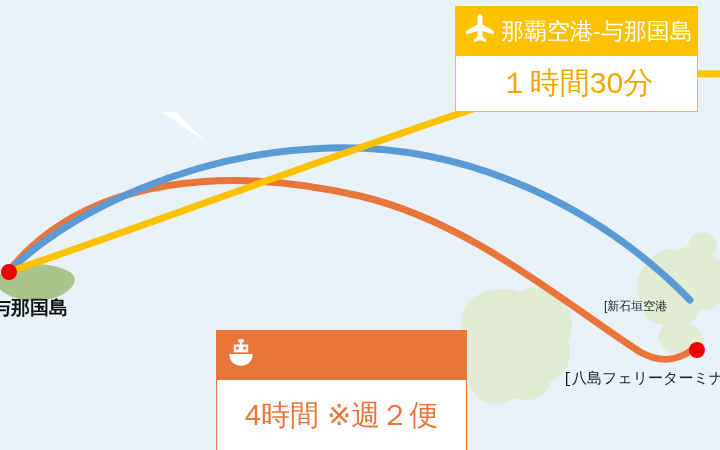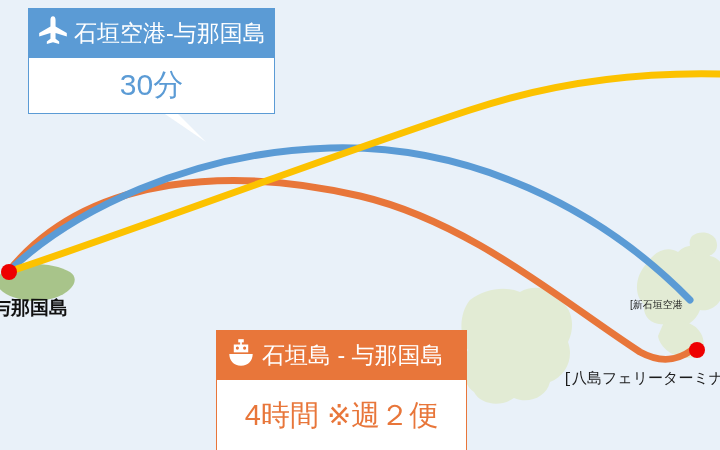--- a/index.html
+++ b/index.html
@@ -4,21 +4,21 @@
 <style>
   html,body{margin:0;padding:0;}
   body{width:720px;height:450px;overflow:hidden;background:#e9f1f9;
        font-family:"Liberation Sans","DejaVu Sans",sans-serif;}
   #stage{position:relative;width:720px;height:450px;overflow:hidden;background:#e9f1f9;}
   #mapsvg{position:absolute;left:0;top:0;width:720px;height:450px;}
 
   .map-label{position:absolute;white-space:nowrap;color:#1b1b1b;
              font-size:15px;letter-spacing:0px;line-height:1;}
   #label-yonaguni{left:-8px;top:298px;font-weight:bold;font-size:19px;color:#111;}
-  #label-ishigaki-airport{left:630px;top:300px;font-size:10px;}
+  #label-ishigaki-airport{left:604px;top:300px;font-size:12px;}
   #label-ferry-terminal{left:563px;top:372px;font-size:15px;font-family:Liberation Mono, monospace;}
 
   .card{position:absolute;background:#ffffff;box-sizing:border-box;}
   .card .hd{display:flex;align-items:center;box-sizing:border-box;}
   .card .hd .ico{flex:0 0 auto;display:block;}
   .card .hd .ttl{color:#ffffff;white-space:nowrap;font-size:23px;line-height:1;
                  margin-left:4px;}
   .card .bd{display:flex;align-items:center;justify-content:center;
             box-sizing:border-box;white-space:nowrap;background:#fff;}
 
@@ -77,45 +77,44 @@
 
     <circle cx="697" cy="350" r="8" fill="#ee0000"></circle>
 
     <path fill="#ffffff" d="M162 112 L 206 142 L 176 112 Z"></path>
   </svg>
 
   <div class="map-label" id="label-yonaguni">与那国島</div>
   <div class="map-label" id="label-ishigaki-airport">[新石垣空港</div>
   <div class="map-label" id="label-ferry-terminal">[八島フェリーターミナ</div>
 
-  <div class="card" id="card-air-ishigaki">
+
+  <div class="card" id="card-air-naha">
     <div class="hd">
       <span class="ico">
         <svg width="34" height="34" viewBox="0 0 32 32">
           <path fill="#ffffff" d="M16 2 c1.6 0 2.4 1.6 2.4 3.6 v6.1 l10.6 6.2 v3.2
                 l-10.6 -3.3 v5.5 l3.4 2.6 v2.3 l-5.8 -1.6 l-5.8 1.6 v-2.3 l3.4 -2.6
                 v-5.5 l-10.6 3.3 v-3.2 l10.6 -6.2 v-6.1 C13.6 3.6 14.4 2 16 2 Z"></path>
         </svg>
       </span>
-      <span class="ttl">石垣空港-与那国島</span>
+      <span class="ttl">那覇空港-与那国島</span>
     </div>
-    <div class="bd">30分</div>
+    <div class="bd">１時間30分</div>
   </div>
-
 
   <div class="card" id="card-ferry-ishigaki">
     <div class="hd">
       <span class="ico">
         <svg width="34" height="34" viewBox="0 0 32 32">
           <path fill="#ffffff" d="M13.4 3 h5.2 v3 h-5.2 Z"></path>
           <path fill="#ffffff" d="M9.2 8 h13.6 v7.4 h-13.6 Z"></path>
           <circle cx="12.6" cy="11.4" r="1.5" fill="#e8763a"></circle>
           <circle cx="19.4" cy="11.4" r="1.5" fill="#e8763a"></circle>
           <path fill="#ffffff" d="M5 17 h22 c0 6 -4 11 -11 11 S5 23 5 17 Z"></path>
           <path fill="#ffffff" d="M15.2 5.6 h1.6 v3 h-1.6 Z"></path>
         </svg>
       </span>
-      <span class="ttl">石垣島 - 与那国島</span>
     </div>
     <div class="bd">4時間 ※週２便</div>
   </div>
 
 </div>
 
 </body></html>

